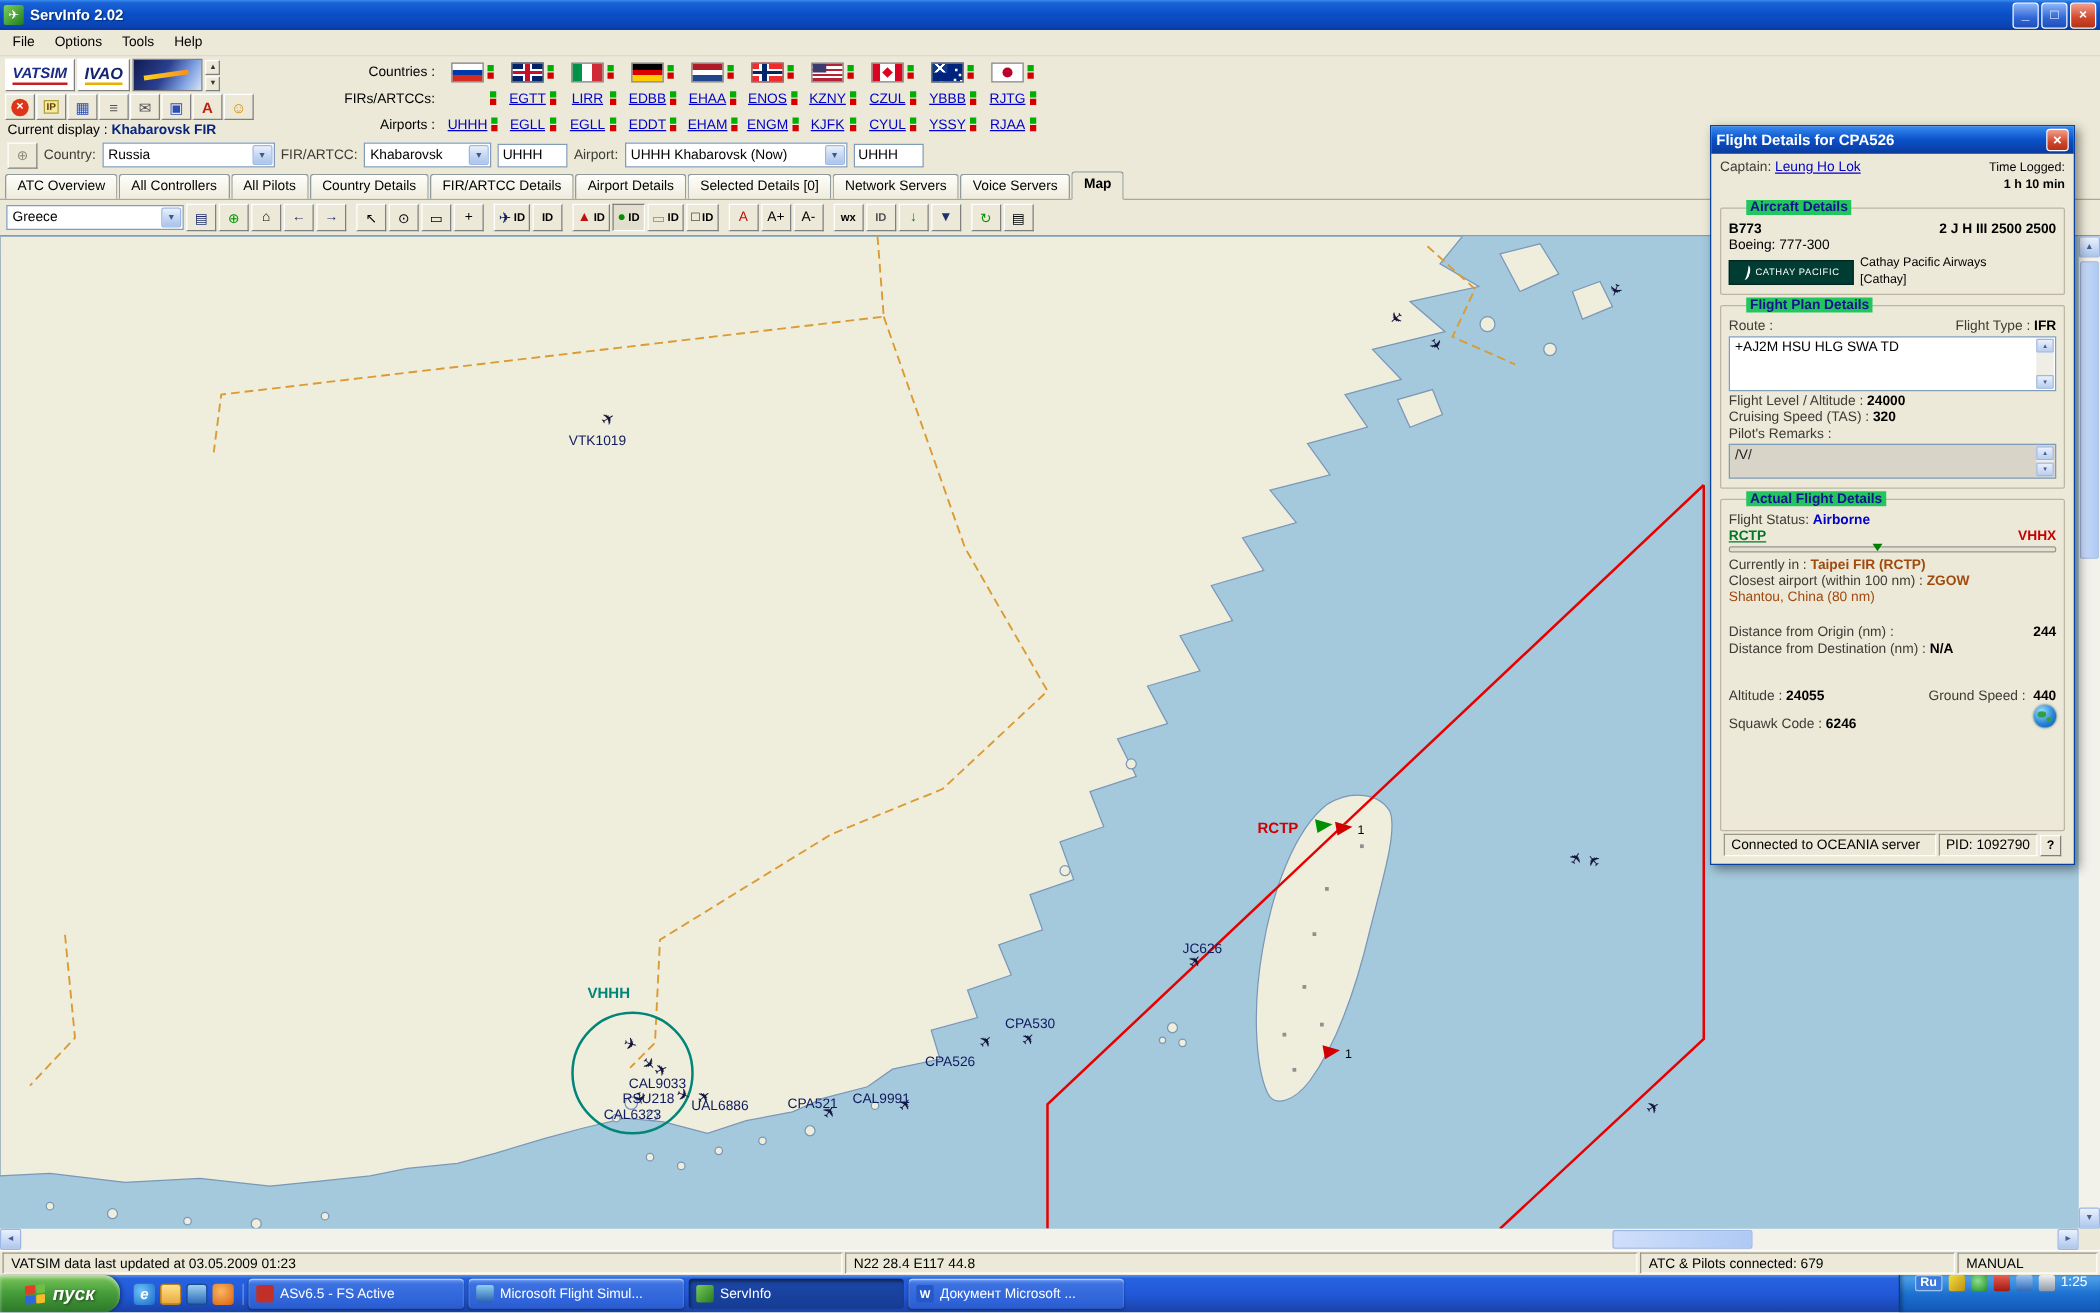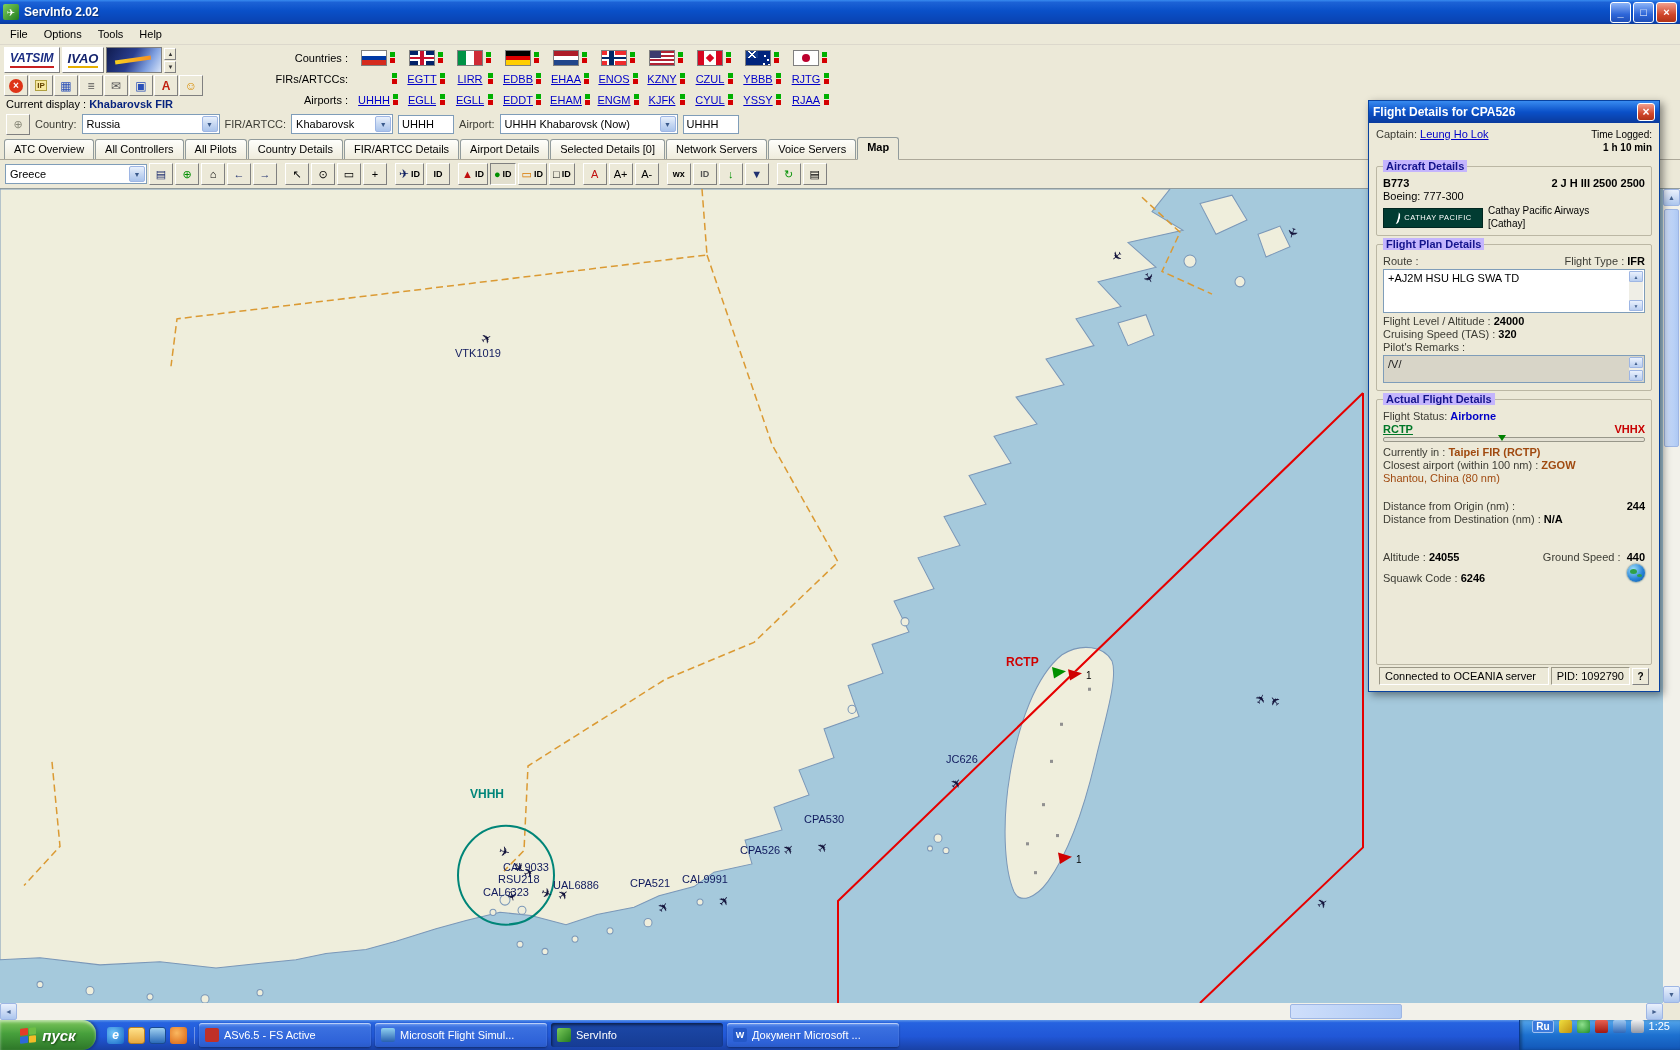--- a/index.html
+++ b/index.html
@@ -118,21 +118,21 @@
 .flight-panel{position:absolute;left:1368px;top:100px;width:292px;height:592px;z-index:20;background:#ECE9D8;
 border:1px solid #0842A0;box-shadow:3px 3px 8px rgba(0,0,0,.45);display:flex;flex-direction:column}
 .fp-title{flex:none;height:22px;display:flex;align-items:center;padding:0 4px;color:#fff;font-weight:bold;font-size:12px;
 background:linear-gradient(180deg,#388BF0,#0A50C8 50%,#0A3A9C)}
 .fp-close{margin-left:auto;width:18px;height:18px;border:1px solid #fff;border-radius:3px;display:flex;align-items:center;justify-content:center;
 background:linear-gradient(180deg,#F2A08E,#D1472B 60%,#B23317);font-weight:bold}
 .fp-body{flex:1;display:flex;flex-direction:column;padding:5px 7px 3px;font-size:11px}
 .fp-cap{display:flex;align-items:flex-start;margin-bottom:4px}
 .fp-time{margin-left:auto;text-align:right;font-size:10px;line-height:1.3}
 .fp-group{position:relative;border:1px solid #BBB7A4;border-radius:2px;padding:9px 6px 5px;margin-top:8px}
-.fp-gtitle{position:absolute;top:-7px;left:6px;background:#c4b5fd;padding:0 3px;color:#14148C;font-weight:bold}
+.fp-gtitle{position:absolute;top:-7px;left:20px;background:#22c55e;padding:0 3px;color:#14148C;font-weight:bold}
 .row{display:flex;align-items:baseline;margin:1px 0}
 .row .right{margin-left:auto}
 .b{font-weight:bold}
 .lab{color:#3C3C34}
 .link{color:#0000C8;text-decoration:underline;cursor:pointer}
 .green-link{color:#007828;text-decoration:underline;font-weight:bold}
 .red-code{color:#C80000;font-weight:bold}
 .brown{color:#A04A10}
 .blue-b{color:#0000C8;font-weight:bold}
 .cathay-row{display:flex;align-items:center;gap:5px;margin-top:3px}
@@ -612,20 +612,26 @@
       <span class="sc-btn" style="bottom:0;left:0">▼</span>
     </div>
     <div class="hscroll">
       <span class="sc-btn" style="left:0;top:0">◄</span>
       <span class="thumb" style="top:1px;bottom:1px;left:1290px;width:112px"></span>
       <span class="sc-btn" style="right:0;top:0">►</span>
     </div>
     <div class="sc-corner"></div>
   </div>
 
+  <div class="statusbar">
+    <div class="sb-cell" style="width:672px">VATSIM data last updated at 03.05.2009 01:23</div>
+    <div class="sb-cell" style="flex:1">N22 28.4   E117 44.8</div>
+    <div class="sb-cell" style="width:252px">ATC &amp; Pilots connected: 679</div>
+    <div class="sb-cell" style="width:112px">MANUAL</div>
+  </div>
 
   <div class="taskbar">
     <div class="start-btn">
       <span class="win-flag">
           <i class="wf-r"></i>
           <i class="wf-g"></i>
           <i class="wf-b"></i>
           <i class="wf-y"></i>
         </span>
       <span>пуск</span>

